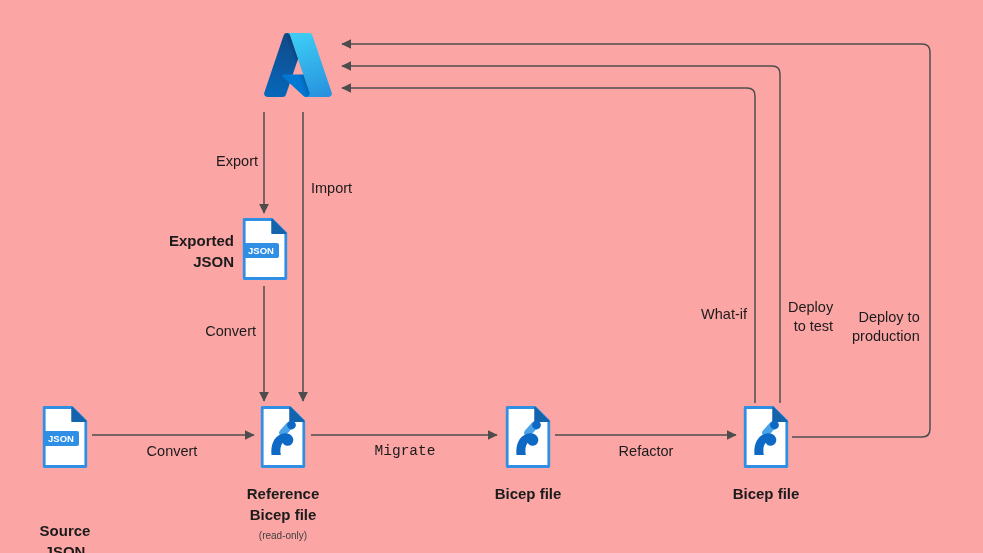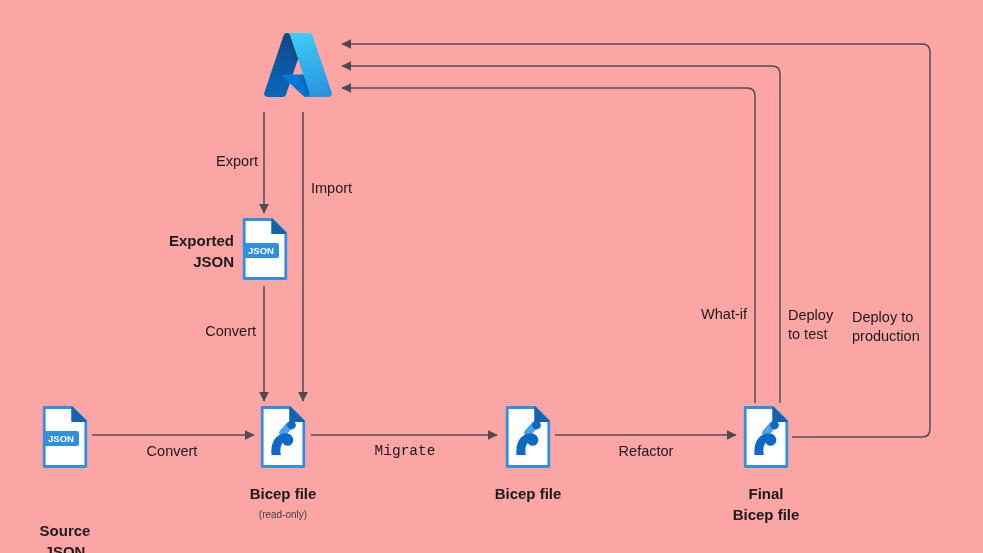--- a/index.html
+++ b/index.html
@@ -1,37 +1,37 @@
 <!DOCTYPE html>
 <html><head>
 <meta charset="utf-8">
 <style>
   * { margin:0; padding:0; box-sizing:border-box; }
   html,body { background:#ffffff; }
   body { font-family:"Liberation Sans", sans-serif; color:#1b1b1b; }
   .stage { position:relative; width:983px; height:553px; background:#fca5a5; overflow:hidden; }
   .wires { position:absolute; left:0; top:0; width:983px; height:553px; }
   .node { position:absolute; }
-  .edge-label { position:absolute; font-size:14.5px; color:#1b1b1b; line-height:19px; white-space:nowrap; }
+  .edge-label { position:absolute; font-size:14.5px; color:#1b1b1b; line-height:19px; white-space:nowrap;text-align:right; }
   .caption { position:absolute; font-size:15px; line-height:21px; color:#1b1b1b; }
   .caption .bold { font-weight:bold; }
   .caption .sub { font-weight:normal; font-size:10px; color:#3f3f3f; }
   .ta-r { text-align:right; }
   .ta-c { text-align:center; }
 
   
   .azure-logo       { left:261px; top:28px; width:74px; height:74px; }
   .lbl-export       { left:170px; top:152px; width:88px; }
   .lbl-import       { left:311px; top:179px; }
   .lbl-convert-v    { left:162px; top:322px; width:94px; }
   .lbl-convert-h    { left:122px; top:442px; width:100px; }
   .lbl-migrate      { left:355px; top:442px; width:100px;font-family:Liberation Mono, monospace; }
   .lbl-refactor     { left:596px; top:442px; width:100px; }
   .lbl-whatif       { left:662px; top:305px; width:85px; }
-  .lbl-deploy-test  { left:788px; top:298px;margin-top:8px; }
+  .lbl-deploy-test  { left:788px; top:298px; }
   .lbl-deploy-prod  { left:852px; top:308px; }
 
   .icon-exported-json { left:242px; top:218px; }
   .icon-source-json   { left:42px;  top:406px; }
   .icon-ref-bicep     { left:260px; top:406px; }
   .icon-new-bicep     { left:505px; top:406px; }
   .icon-final-bicep   { left:743px; top:406px; }
 
   .cap-exported { left:116px; top:230px; width:118px; }
   .cap-source   { left:0px;   top:483px; width:130px;margin-top:37px; }
@@ -136,20 +136,21 @@
       <path d="M2.2 1.5 H30 L43.8 15.3 V60.5 H2.2 Z" fill="#ffffff" stroke="#2f8fe5" stroke-width="2.8" stroke-linejoin="round"></path>
       <path d="M30 1.5 L43.8 15.3 H30 Z" fill="#1464ad" stroke="#1464ad" stroke-width="1.5" stroke-linejoin="round"></path>
       <g>
         <rect x="23.4" y="15" width="7.6" height="17" rx="3.8" transform="rotate(42 27 22)" fill="#4aa3e8"></rect>
         <circle cx="31.5" cy="19" r="4.4" fill="#0d69c4"></circle>
         <path d="M11.5 49 C10.5 39 14 30.5 21.5 28 C26.5 26.4 30.8 28 32.6 31.2 C34.4 34.6 32.6 38.6 29 39.6 C26.2 40.4 23.8 39.2 22.8 36.8 C20.4 39.6 19.8 43.6 20.8 49 Z" fill="#0d69c4"></path>
       </g>
     </svg>
   </div>
   <div class="caption cap-ref ta-c">
+    <div class="bold">Reference</div>
     <div class="bold">Bicep file</div>
     <div class="sub">(read-only)</div>
   </div>
 
   <div class="node icon-new-bicep">
     <svg viewBox="0 0 46 62" width="46" height="62" xmlns="http://www.w3.org/2000/svg">
       <path d="M2.2 1.5 H30 L43.8 15.3 V60.5 H2.2 Z" fill="#ffffff" stroke="#2f8fe5" stroke-width="2.8" stroke-linejoin="round"></path>
       <path d="M30 1.5 L43.8 15.3 H30 Z" fill="#1464ad" stroke="#1464ad" stroke-width="1.5" stroke-linejoin="round"></path>
       <g>
         <rect x="23.4" y="15" width="7.6" height="17" rx="3.8" transform="rotate(42 27 22)" fill="#4aa3e8"></rect>
@@ -167,17 +168,16 @@
       <path d="M2.2 1.5 H30 L43.8 15.3 V60.5 H2.2 Z" fill="#ffffff" stroke="#2f8fe5" stroke-width="2.8" stroke-linejoin="round"></path>
       <path d="M30 1.5 L43.8 15.3 H30 Z" fill="#1464ad" stroke="#1464ad" stroke-width="1.5" stroke-linejoin="round"></path>
       <g>
         <rect x="23.4" y="15" width="7.6" height="17" rx="3.8" transform="rotate(42 27 22)" fill="#4aa3e8"></rect>
         <circle cx="31.5" cy="19" r="4.4" fill="#0d69c4"></circle>
         <path d="M11.5 49 C10.5 39 14 30.5 21.5 28 C26.5 26.4 30.8 28 32.6 31.2 C34.4 34.6 32.6 38.6 29 39.6 C26.2 40.4 23.8 39.2 22.8 36.8 C20.4 39.6 19.8 43.6 20.8 49 Z" fill="#0d69c4"></path>
       </g>
     </svg>
   </div>
   <div class="caption cap-final ta-c">
-    <div class="bold">Final</div>
     <div class="bold">Bicep file</div>
   </div>
 
 </div>
 
 </body></html>

